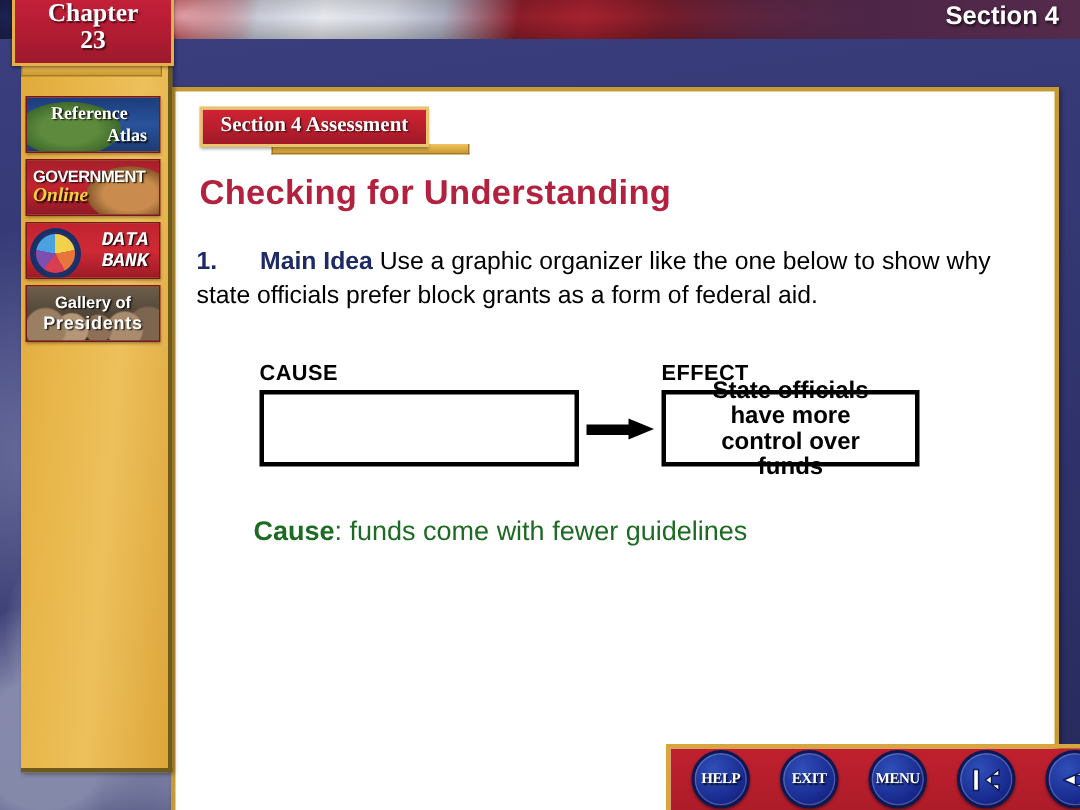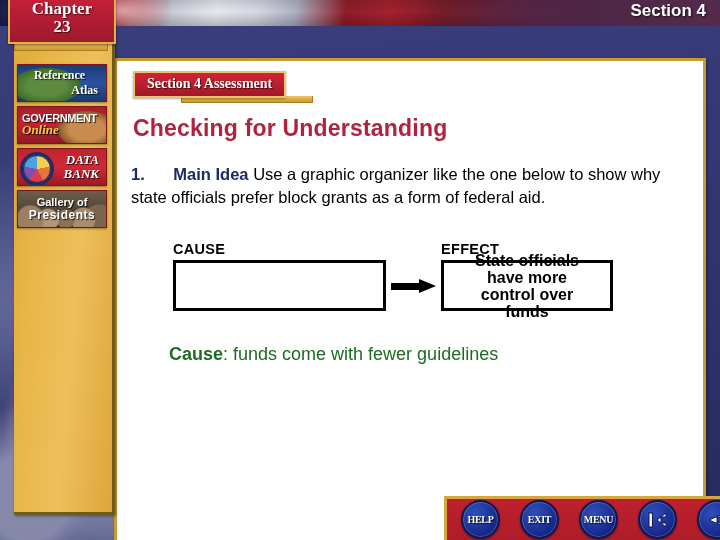--- a/index.html
+++ b/index.html
@@ -149,21 +149,21 @@
   }
 
   
   #btn-data {
     top: 126px;
     background: linear-gradient(180deg, #c0232f 0%, #cf2a35 50%, #9d1a26 100%);
   }
   #btn-data .cap { align-items: flex-end; padding-right: 7px; }
   #btn-data .l1, #btn-data .l2 {
     font-size: 13px; font-style: italic;
-    font-family: Liberation Serif, serif; line-height: 14px;
+    font-family: Liberation Mono, monospace; line-height: 14px;
   }
   .pie {
     position: absolute; left: 5px; top: 6px;
     width: 26px; height: 26px; border-radius: 50%;
     background: conic-gradient(#f2d24a 0 22%, #e8763a 22% 42%, #d93d52 42% 60%, #7f4fb0 60% 78%, #4aa3e0 78% 100%);
     border: 1px solid #16306a;
     box-shadow: 0 0 0 3px #16306a;
   }
 
   

